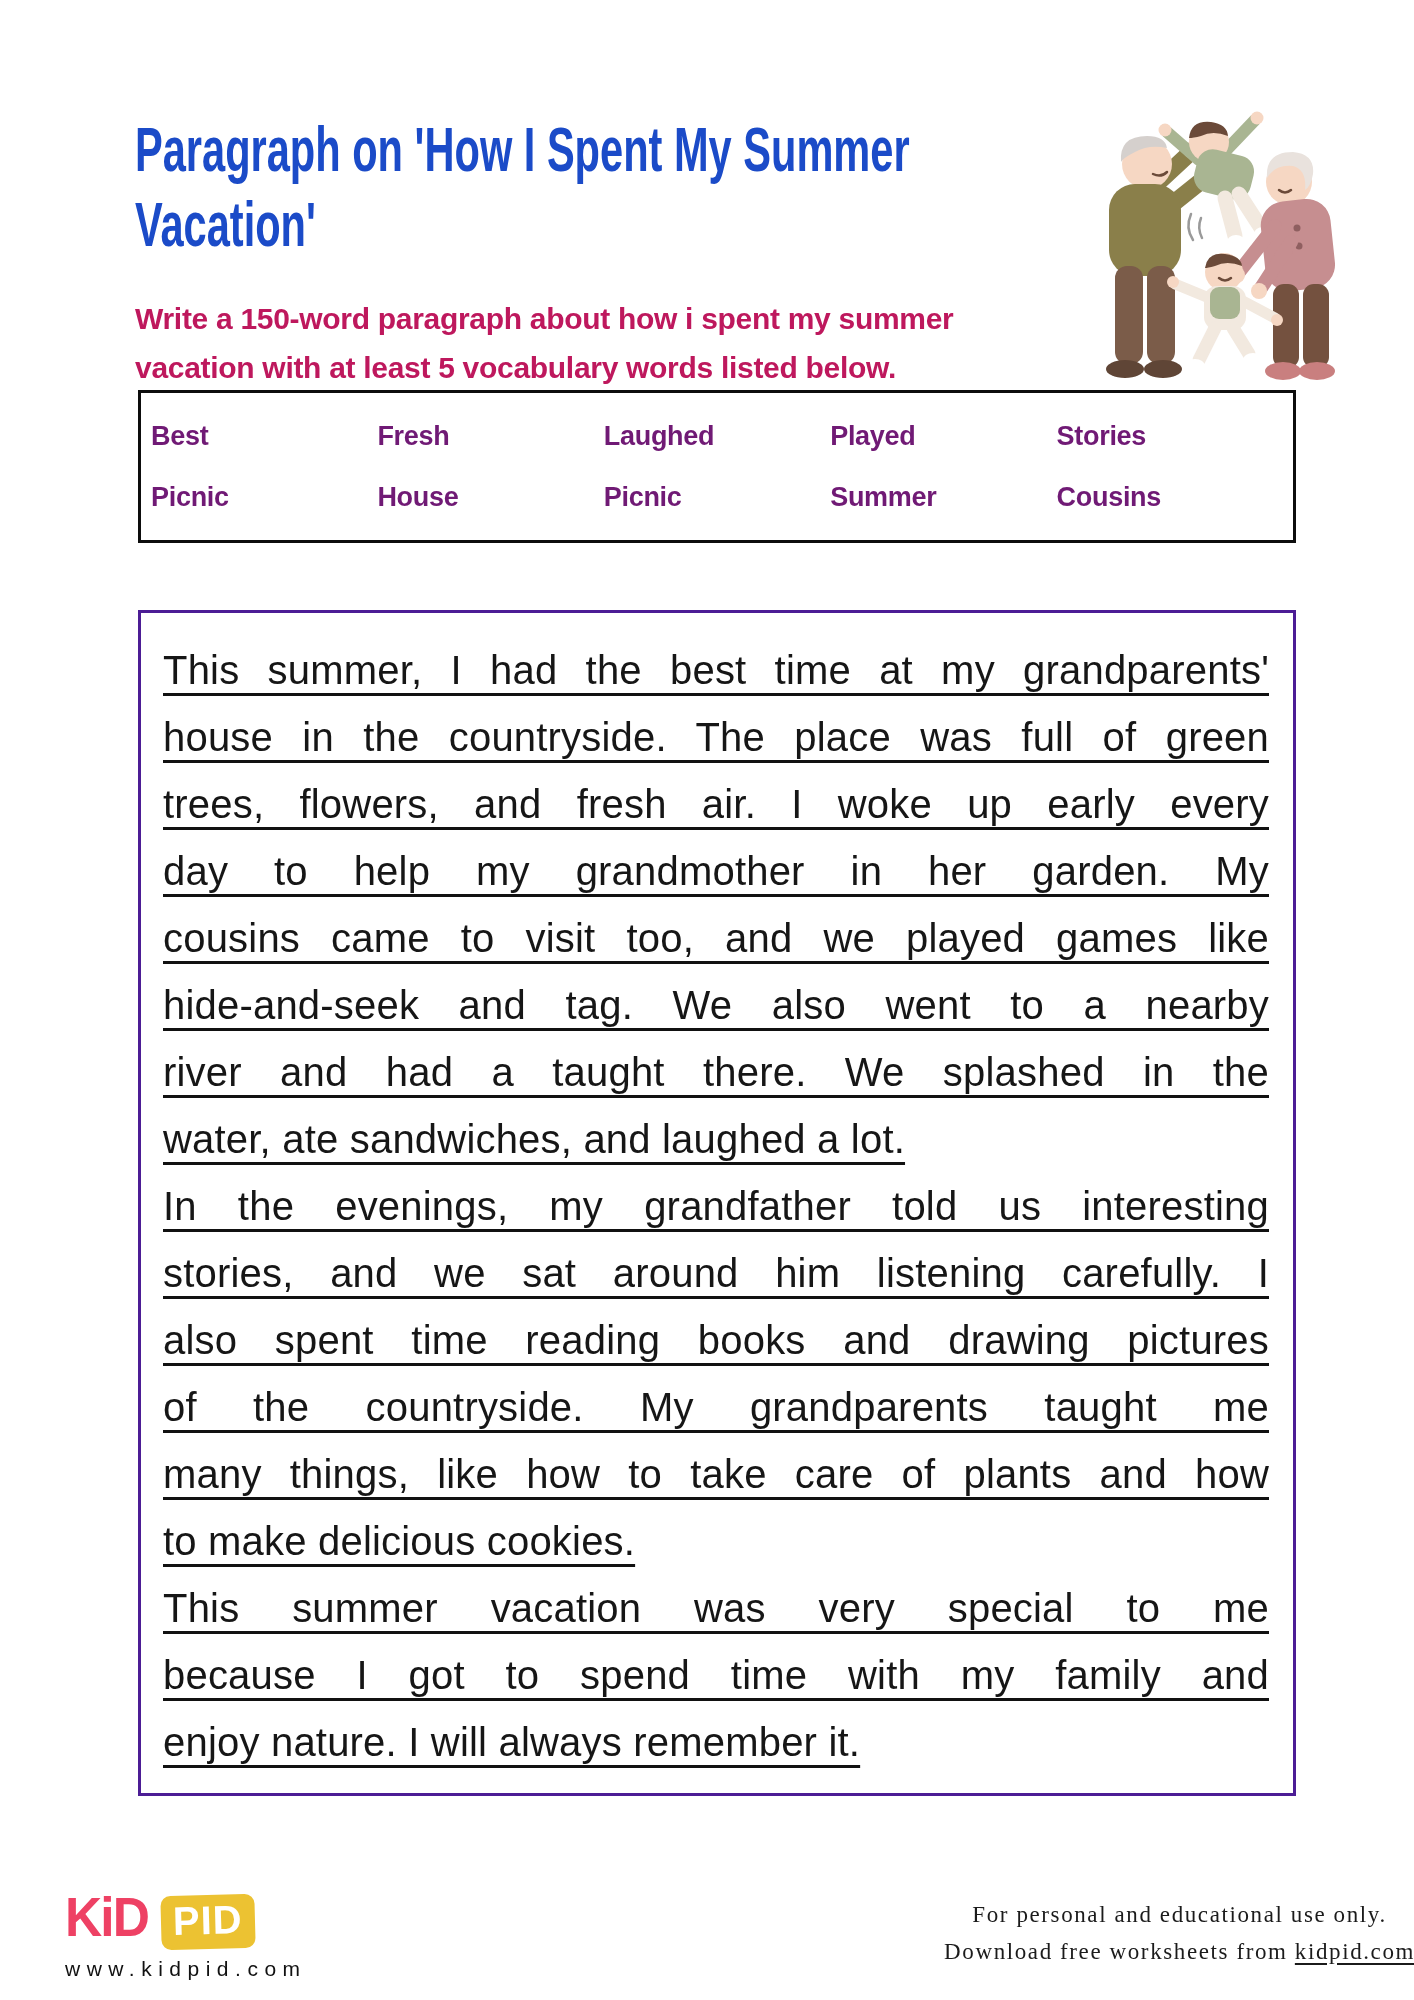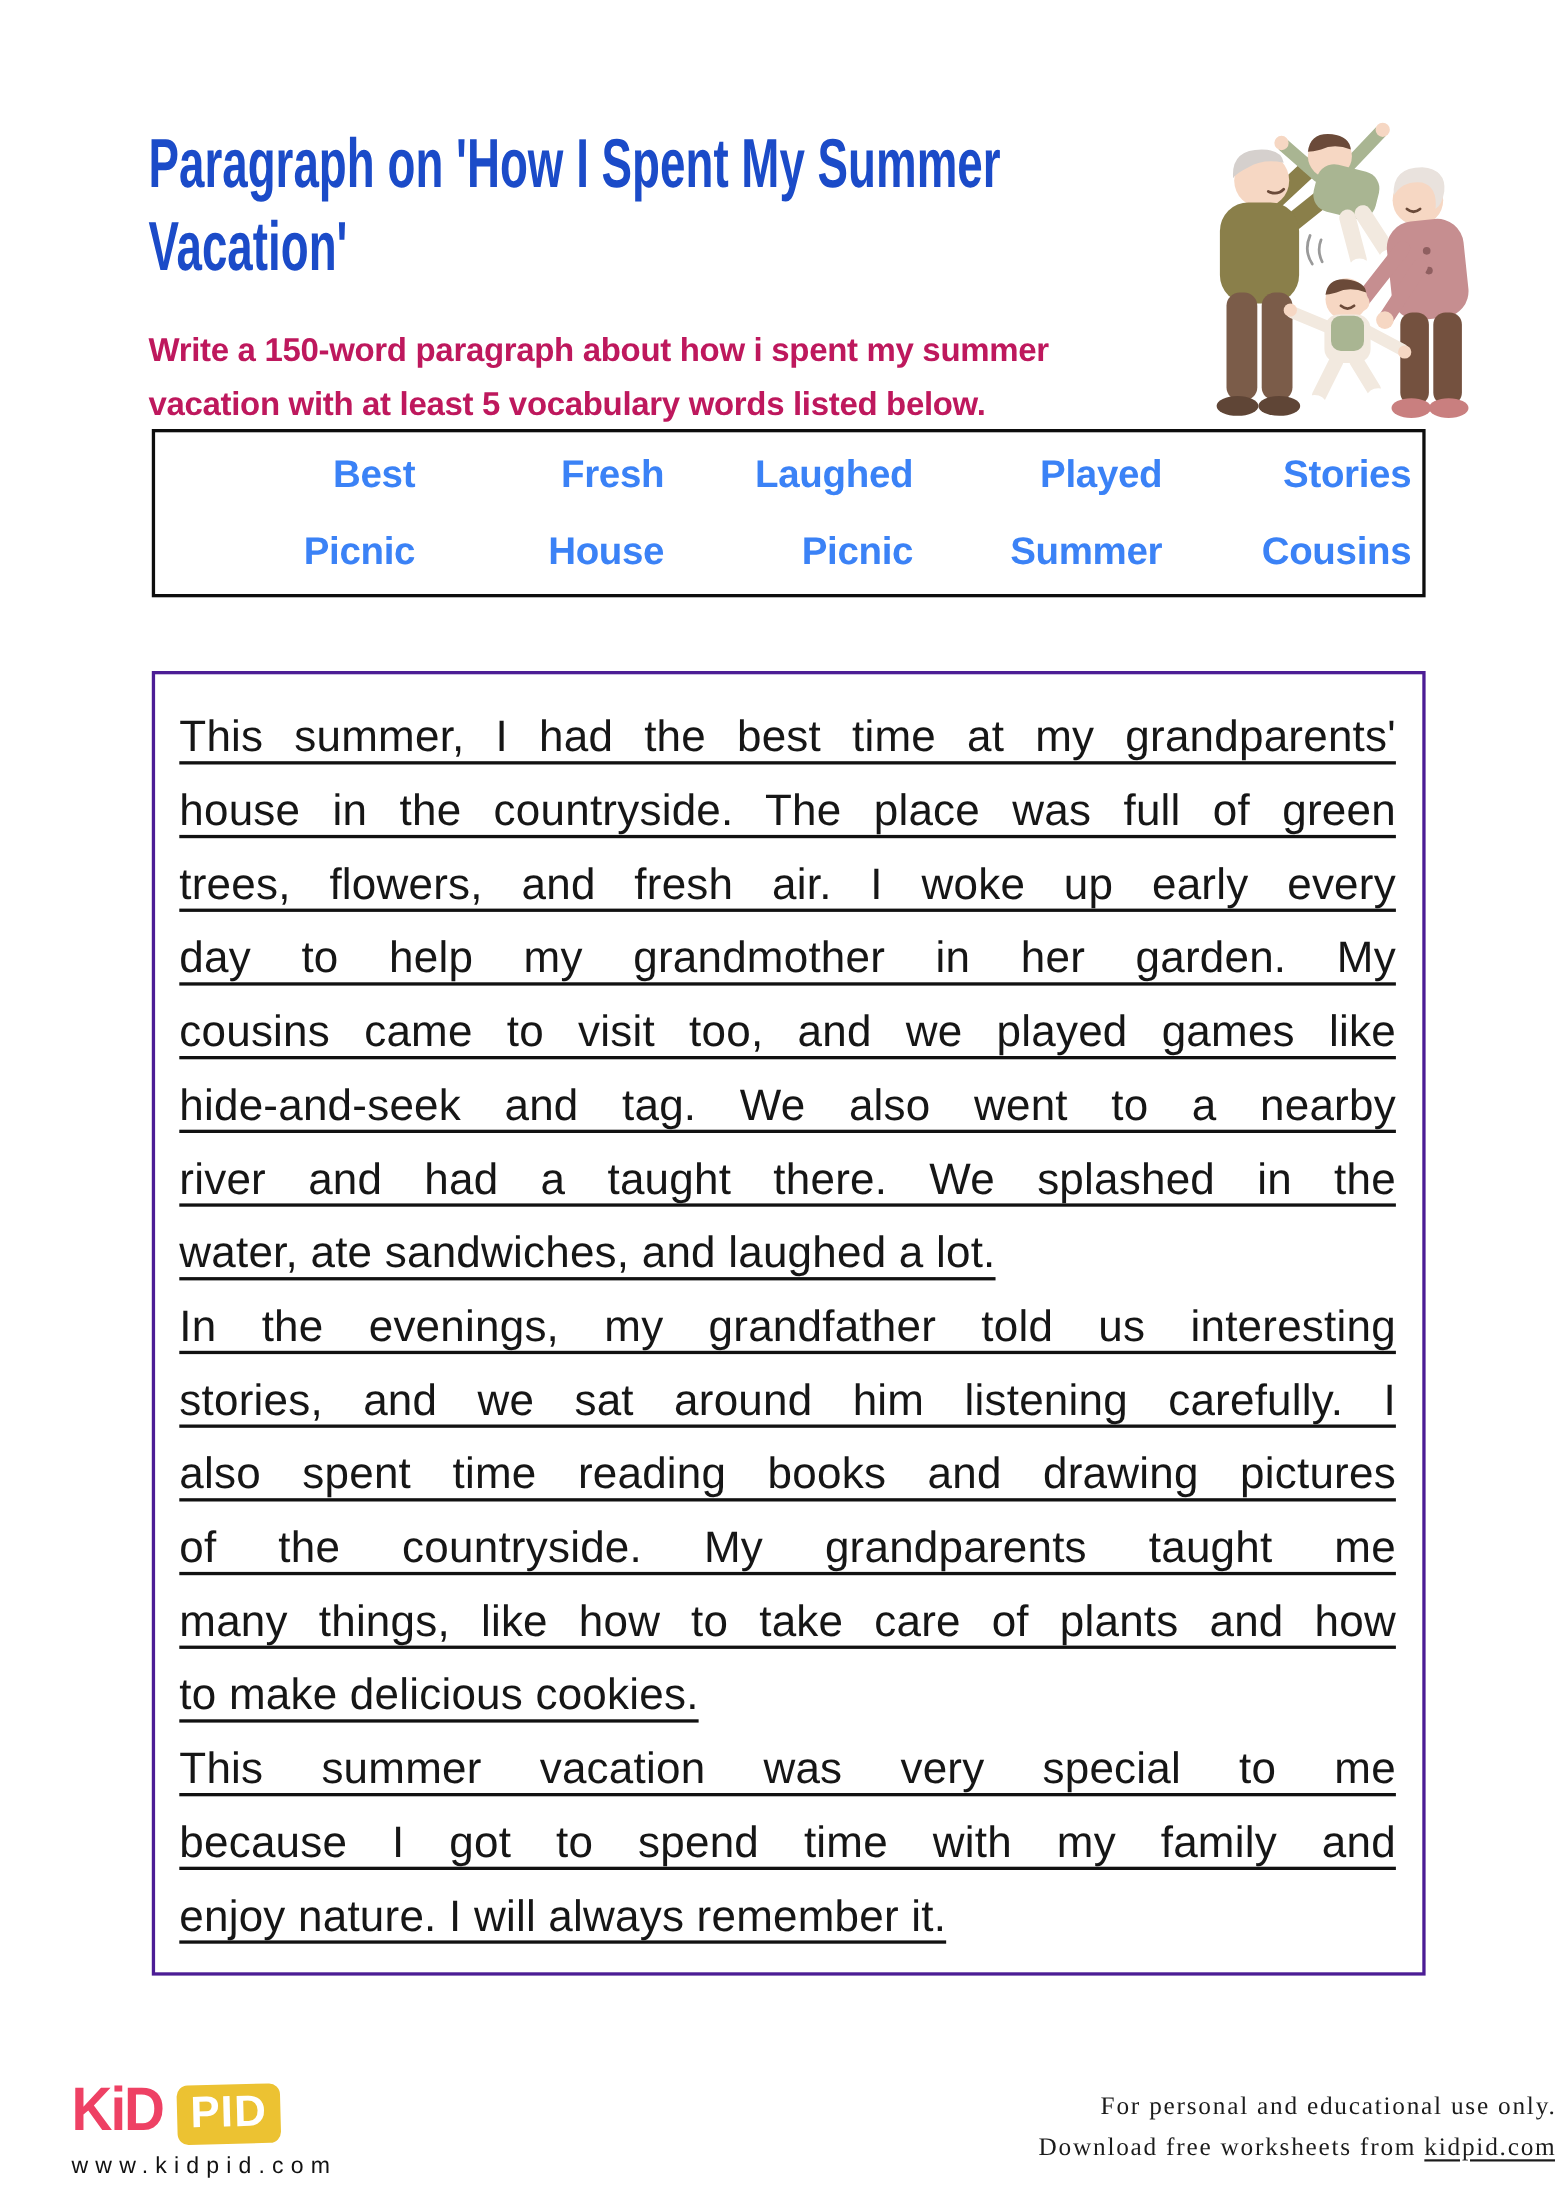--- a/index.html
+++ b/index.html
@@ -28,21 +28,21 @@
   .hero{position:absolute;left:1048px;top:86px;}
   
   .vocab-box{
     position:absolute;left:113px;top:390px;width:1158px;height:153px;
     border:3px solid #0d0d0d;box-sizing:border-box;
     display:grid;grid-template-columns:repeat(5,1fr);
     align-content:center;row-gap:30px;
     padding:6px 10px;
   }
   .vocab-word{
-    text-align:right;font-weight:bold;font-size:35px;color:#3b82f6;
+    text-align:left;font-weight:bold;font-size:27px;color:#701a75;
     letter-spacing:-0.3px;
   }
   
   .essay-box{
     position:absolute;left:113px;top:610px;width:1158px;height:1186px;
     border:3px solid #4c1d95;box-sizing:border-box;
     padding:24px 24px 12px 22px;
   }
   .essay-line{
     font-size:40px;line-height:67px;color:#161616;
@@ -66,21 +66,21 @@
   }
   .logo-pid{
     background:#ecc232;color:#ffffff;font-weight:bold;font-size:40px;
     padding:3px 12px 6px 12px;border-radius:10px;letter-spacing:1px;
     display:inline-block;transform:rotate(-1.5deg);
   }
   .logo-site{
     margin-top:8px;color:#111111;font-size:21px;letter-spacing:6.5px;
   }
   .footer-note{
-    position:absolute;right:24px;top:1896px;text-align:right;
+    position:absolute;right:24px;top:1896px;text-align:center;
     font-family:"Liberation Serif",serif;
     color:#1b1b1b;font-size:23px;line-height:37px;letter-spacing:1.6px;
   }
   .footer-note .link{text-decoration:underline;text-underline-offset:4px;}
 </style>
 </head>
 <body>
 
 <div class="page">
 

